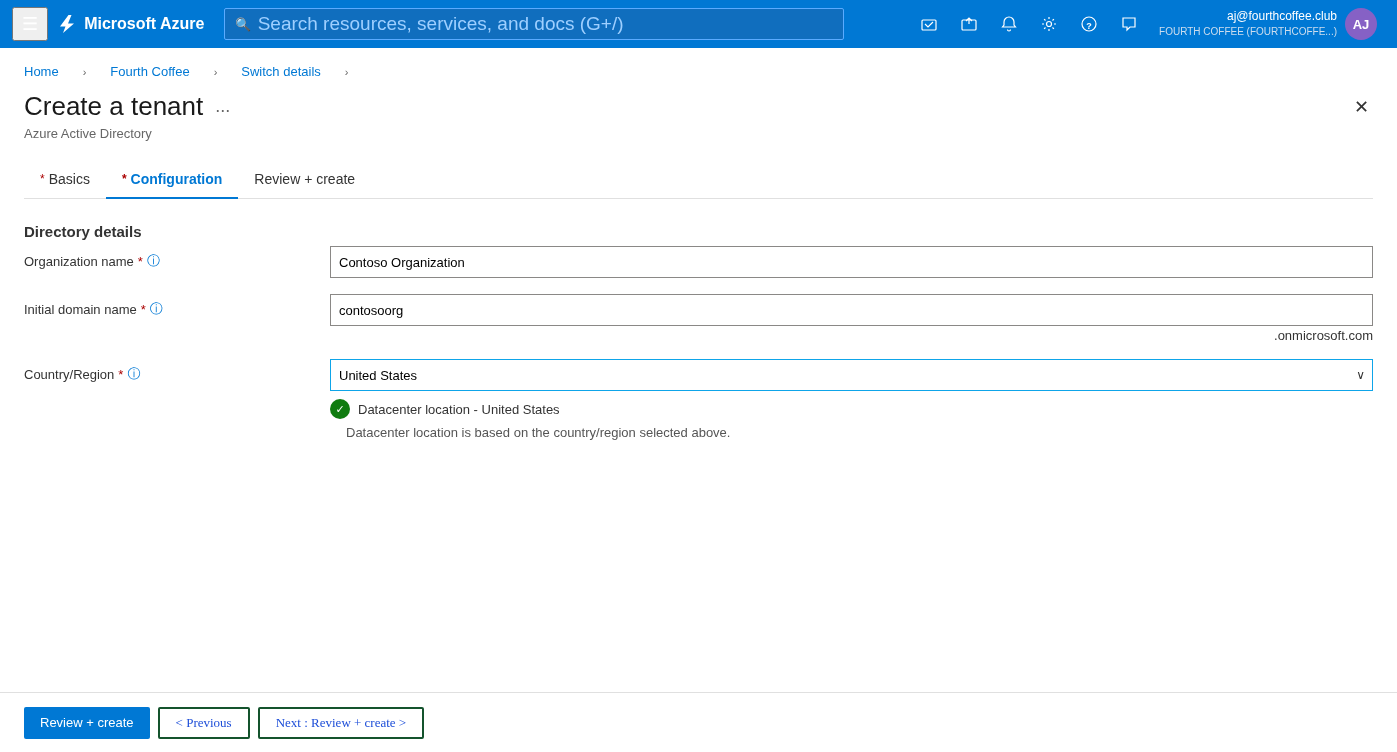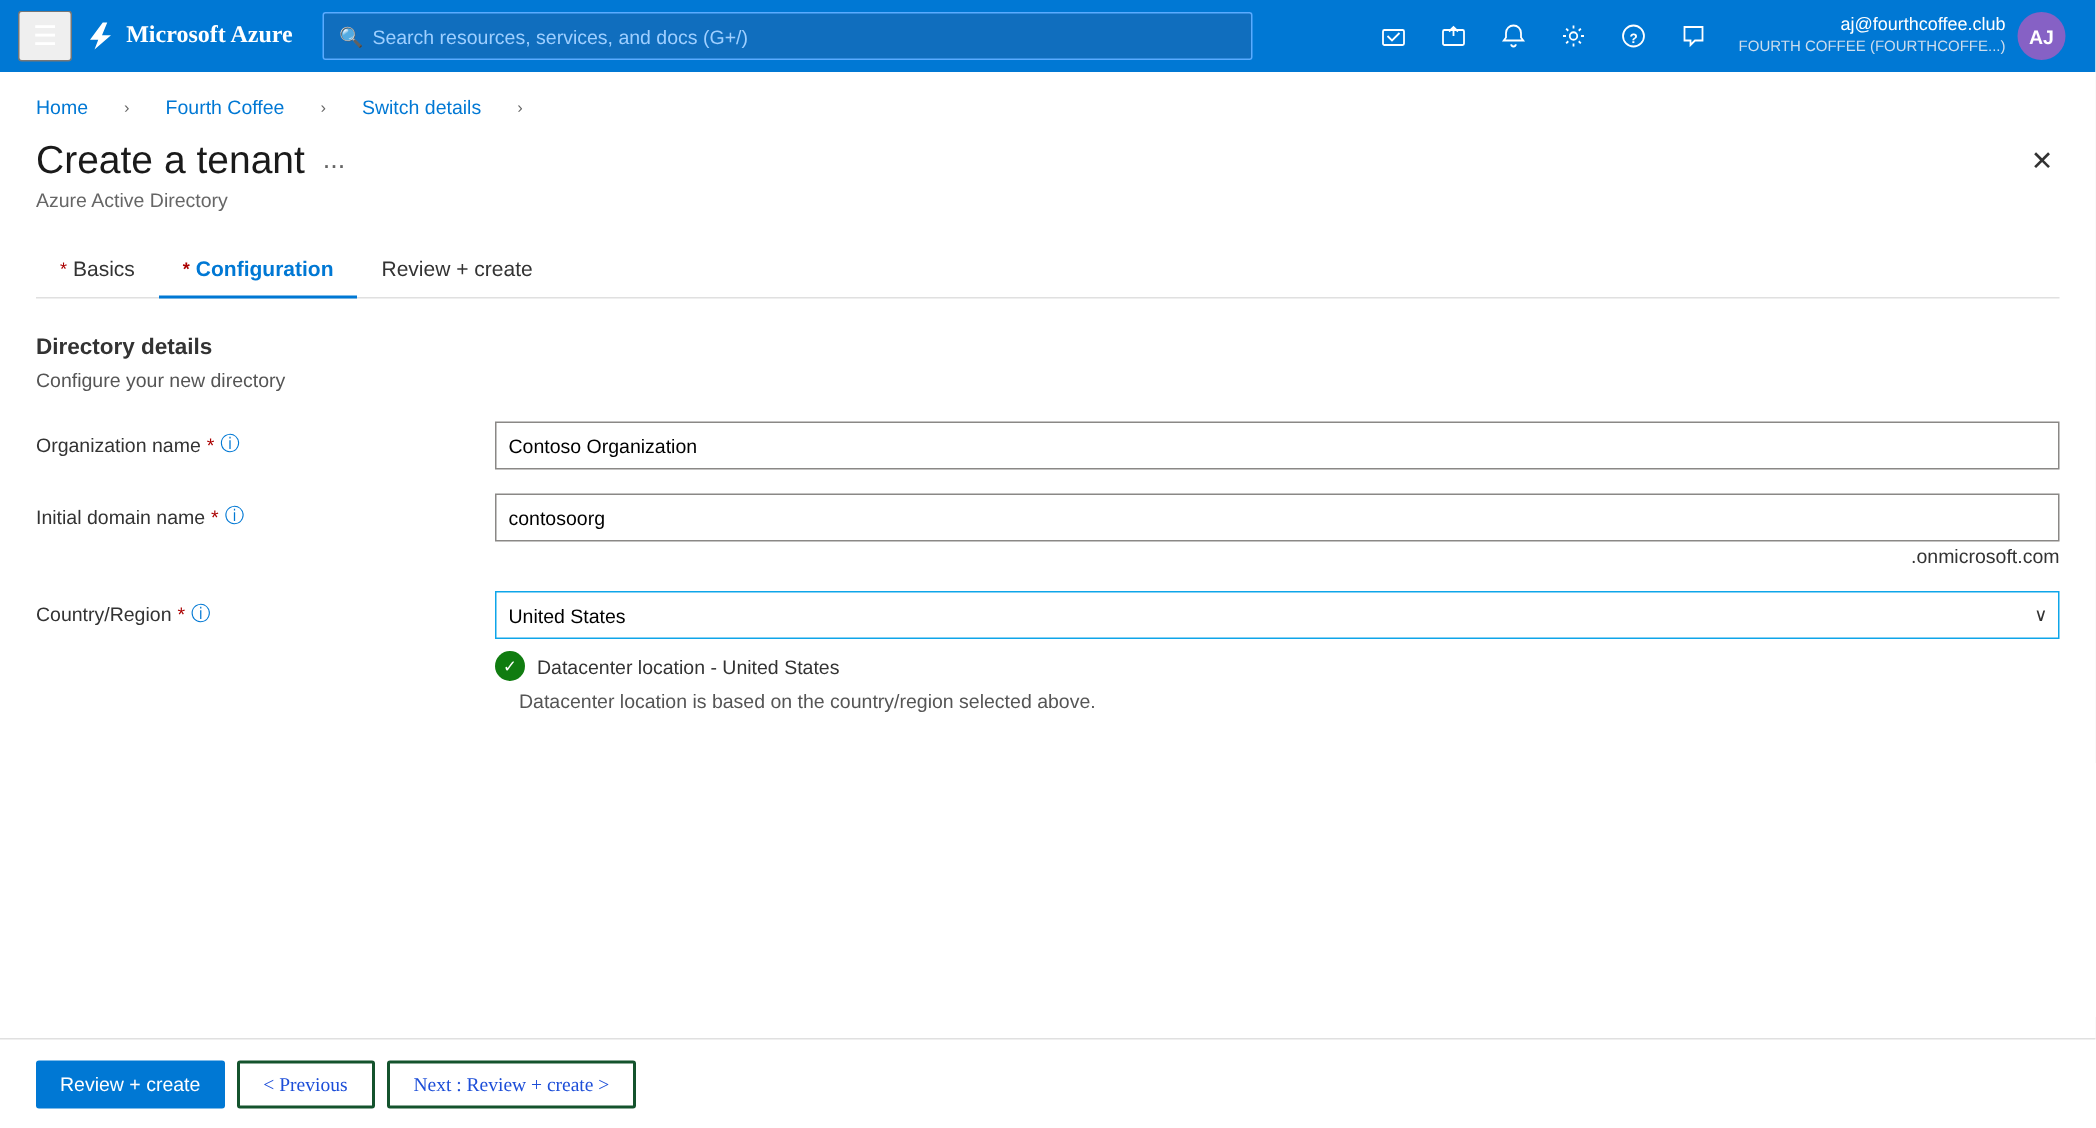--- a/index.html
+++ b/index.html
@@ -22,21 +22,20 @@
       color: white;
     }
     .top-nav .azure-logo {
       display: flex;
       align-items: center;
       gap: 6px;
       font-size: 16px;
       font-weight: 600;
       color: white;
       margin-right: 12px;
-      font-family: Liberation Serif, serif;
     }
     .top-nav .azure-logo .logo-icon {
       width: 22px;
       height: 22px;
     }
     .top-nav .search-bar {
       flex: 1;
       max-width: 620px;
       background: #106ebe;
       border: 1px solid #5aabff;
@@ -44,21 +43,21 @@
       display: flex;
       align-items: center;
       padding: 0 10px;
       height: 32px;
       gap: 6px;
     }
     .top-nav .search-bar input {
       background: transparent;
       border: none;
       color: #fef9c3;
-      font-size: 13px;
+      font-size: 19px;
       outline: none;
       width: 100%;
     }
     .top-nav .search-bar input::placeholder { color: #9ecfff; }
     .top-nav .search-icon { color: #9ecfff; font-size: 13px; }
     .top-nav .nav-icons {
       display: flex;
       align-items: center;
       margin-left: auto;
       gap: 4px;
@@ -409,21 +408,20 @@
     <div class="tab active">
       <span class="asterisk">*</span>
       <span>Configuration</span>
     </div>
     <div class="tab">
       <span>Review + create</span>
     </div>
   </div>
 
   <div class="section-title">Directory details</div>
-  <div class="section-desc">Configure your new directory</div>
 
   <div class="form-row">
     <div class="form-label">
       <span>Organization name</span>
       <span class="req">*</span>
       <span class="info-icon">ⓘ</span>
     </div>
     <div class="form-field">
       <input class="form-input" type="text" value="Contoso Organization" style="">
     </div>

